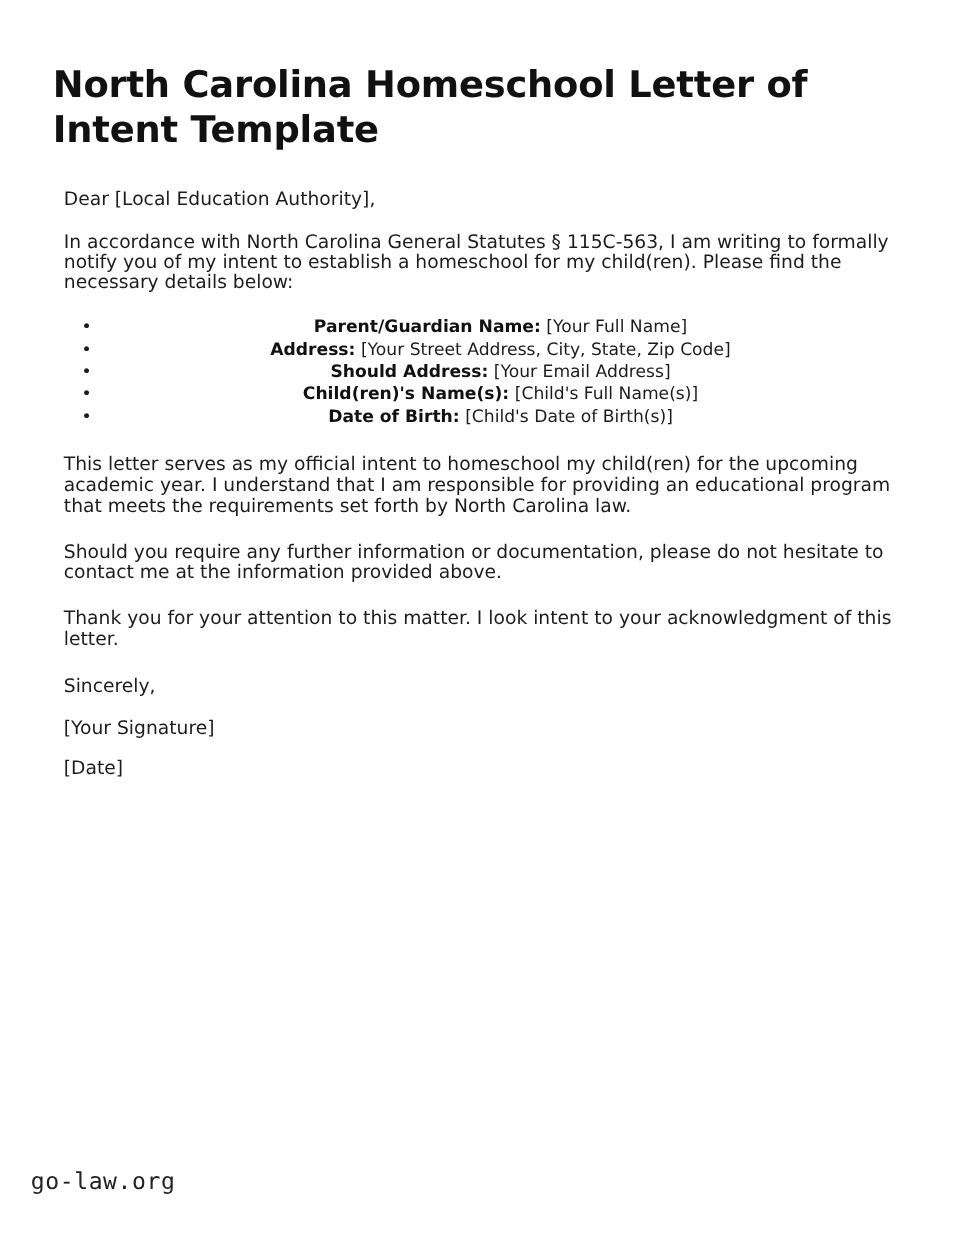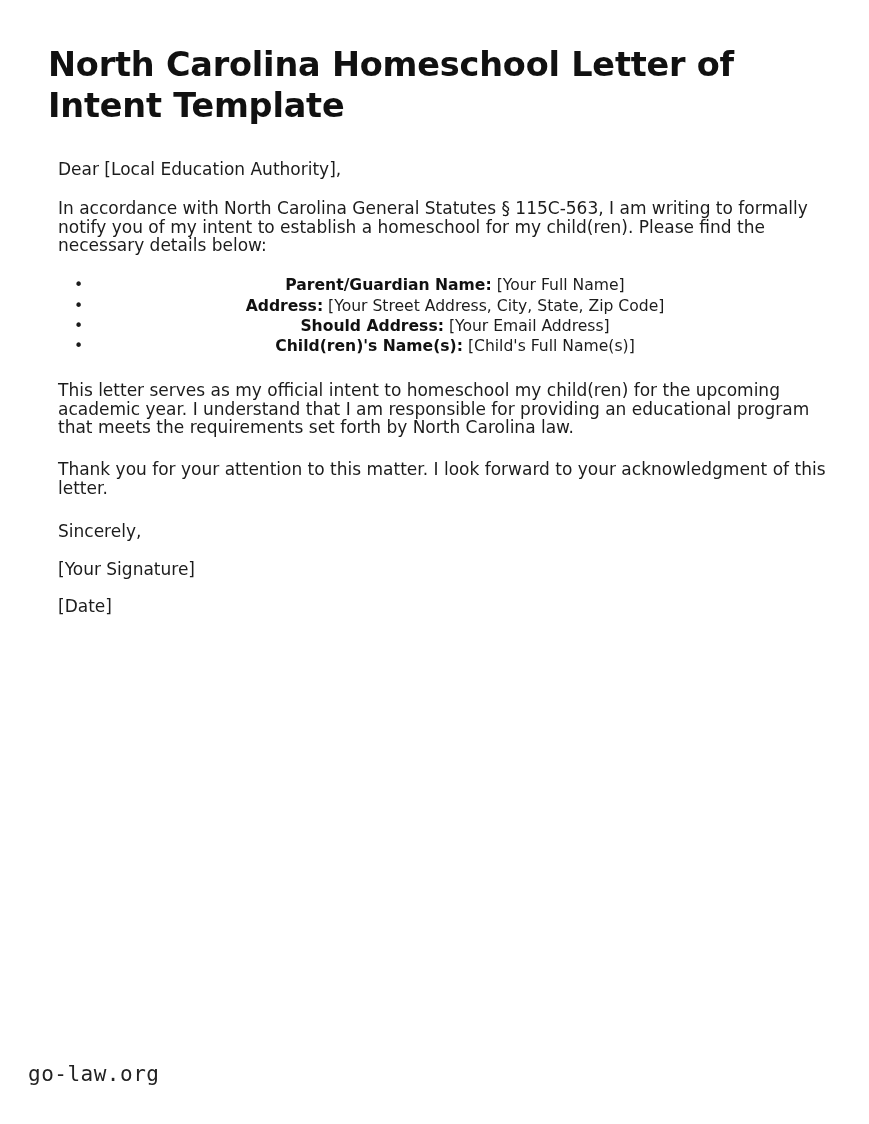--- a/index.html
+++ b/index.html
@@ -23,21 +23,21 @@
     top: 0;
     width: 869px;
     height: 1124px;
     background: #ffffff;
     overflow: hidden;
   }
 
   .doc-body {
     position: absolute;
     left: 48px;
-    top: 44px;
+    top: 56px;
     width: 772px;
   }
 
   .doc-title {
     font-family: "DejaVu Sans", sans-serif;
     font-size: 33.5px;
     font-weight: bold;
     line-height: 41px;
     letter-spacing: -0.2px;
     color: #111111;
@@ -129,26 +129,31 @@
         <span class="bullet-value">[Your Street Address, City, State, Zip Code]</span>
       </li>
       <li>
         <span class="bullet-label">Should Address:</span>
         <span class="bullet-value">[Your Email Address]</span>
       </li>
       <li>
         <span class="bullet-label">Child(ren)'s Name(s):</span>
         <span class="bullet-value">[Child's Full Name(s)]</span>
       </li>
+      <li>
+        <span class="bullet-label">Date of Birth:</span>
+        <span class="bullet-value">[Child's Date of Birth(s)]</span>
+      </li>
     </ul>
 
     <p class="para body1">This letter serves as my official intent to homeschool my child(ren) for the upcoming academic year. I understand that I am responsible for providing an educational program that meets the requirements set forth by North Carolina law.</p>
 
+    <p class="para body2">Should you require any further information or documentation, please do not hesitate to contact me at the information provided above.</p>
 
-    <p class="para body3">Thank you for your attention to this matter. I look forward to your acknowledgment of this letter.</p>
+    <p class="para body3">Thank you for your attention to this matter. I look intent to your acknowledgment of this letter.</p>
 
     <p class="para closing">Sincerely,</p>
 
     <p class="para signature">[Your Signature]</p>
 
     <p class="para date">[Date]</p>
 
   </div>
 
   <div class="watermark">go-law.org</div>

